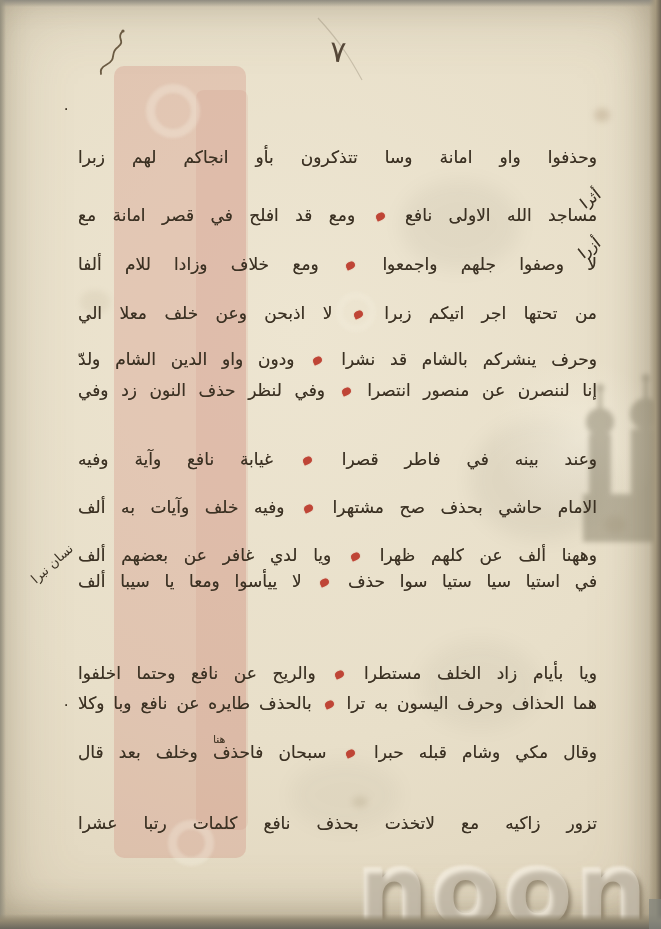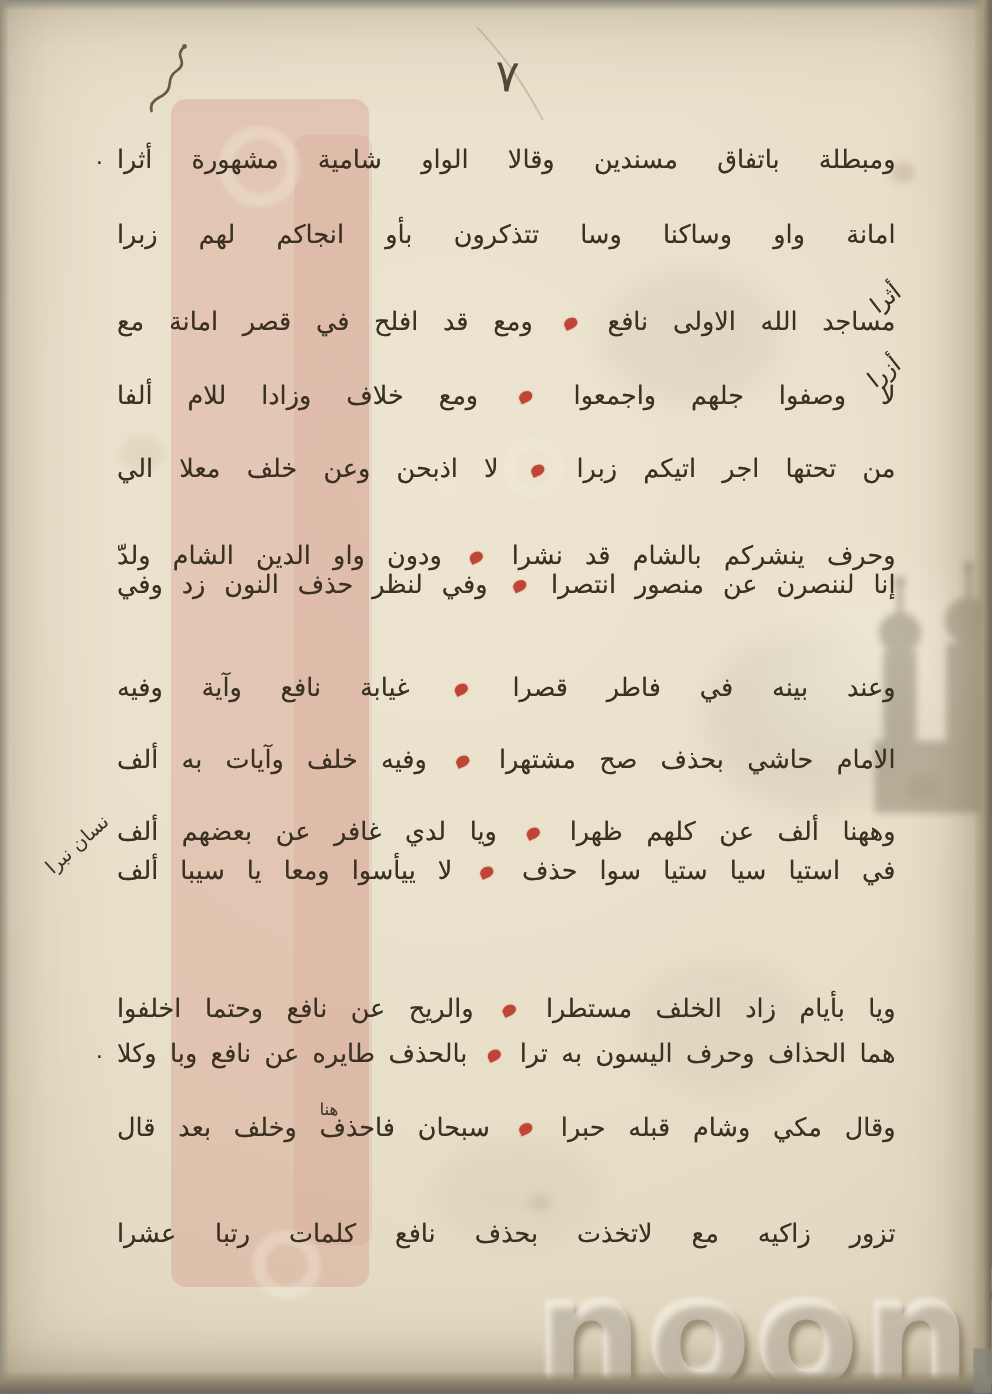--- a/index.html
+++ b/index.html
@@ -110,26 +110,26 @@
     <circle cx="31" cy="5" r="1.6" fill="#6a5a42"></circle>
   </svg>
 
   <svg id="num-flourish" width="70" height="80" viewBox="0 0 70 80">
     <path d="M62,72 C50,50 40,34 18,10" fill="none" stroke="#8a7f6a" stroke-width="1.2"></path>
   </svg>
 
   <div id="page-number">٧</div>
 
   <div id="text-block">
-      <div class="line" style="top: 90px;"><span>ومبطلة باتفاق مسندين وقالا الواو شامية مشهورة أثرا</span><span class="endmark">·</span></div>
-      <div class="line" style="top: 140px;"><span>امانة واو وساكنا وسا تتذكرون بأو انجاكم لهم زبرا</span></div>
+      <div class="line" style="top: 90px;"><span class="endmark">·</span></div>
+      <div class="line" style="top: 140px;"><span>وحذفوا واو امانة وسا تتذكرون بأو انجاكم لهم زبرا</span></div>
       <div class="line" style="top: 198px;"><span>مساجد الله الاولى نافع</span> <span class="rosette"></span> <span>ومع قد افلح في قصر امانة مع</span><span class="diagonal">أثرا</span></div>
       <div class="line" style="top: 247px;"><span>لا وصفوا جلهم واجمعوا</span> <span class="rosette"></span> <span>ومع خلاف وزادا للام ألفا</span><span class="diagonal">أزرا</span></div>
       <div class="line" style="top: 296px;"><span>من تحتها اجر اتيكم زبرا</span> <span class="rosette"></span> <span>لا اذبحن وعن خلف معلا الي</span></div>
-      <div class="line" style="top: 354px;"><span>وحرف ينشركم بالشام قد نشرا</span> <span class="rosette"></span> <span>ودون واو الدين الشام ولدّ</span></div>
+      <div class="line" style="top: 342px;"><span>وحرف ينشركم بالشام قد نشرا</span> <span class="rosette"></span> <span>ودون واو الدين الشام ولدّ</span></div>
       <div class="line" style="top: 373px;"><span>إنا لننصرن عن منصور انتصرا</span> <span class="rosette"></span> <span>وفي لنظر حذف النون زد وفي</span></div>
       <div class="line" style="top: 442px;"><span>وعند بينه في فاطر قصرا</span> <span class="rosette"></span> <span>غيابة نافع وآية وفيه</span></div>
       <div class="line" style="top: 490px;"><span>الامام حاشي بحذف صح مشتهرا</span> <span class="rosette"></span> <span>وفيه خلف وآيات به ألف</span></div>
       <div class="line" style="top: 538px;"><span>وههنا ألف عن كلهم ظهرا</span> <span class="rosette"></span> <span>ويا لدي غافر عن بعضهم ألف</span></div>
       <div class="line" style="top: 564px;"><span>في استيا سيا ستيا سوا حذف</span> <span class="rosette"></span> <span>لا ييأسوا ومعا يا سيبا ألف</span></div>
       <div class="line" style="top: 656px;"><span>ويا بأيام زاد الخلف مستطرا</span> <span class="rosette"></span> <span>والريح عن نافع وحتما اخلفوا</span></div>
       <div class="line" style="top: 686px;"><span>هما الحذاف وحرف اليسون به ترا</span> <span class="rosette"></span> <span>بالحذف طايره عن نافع وبا وكلا</span><span class="endmark">·</span></div>
       <div class="line" style="top: 735px;"><span>وقال مكي وشام قبله حبرا</span> <span class="rosette"></span> <span>سبحان فاحذف وخلف بعد قال</span><span class="interlinear">هنا</span></div>
       <div class="line" style="top: 786px; margin-top: 20px;"><span>تزور زاكيه مع لاتخذت بحذف نافع كلمات رتبا عشرا</span></div>
     </div>

